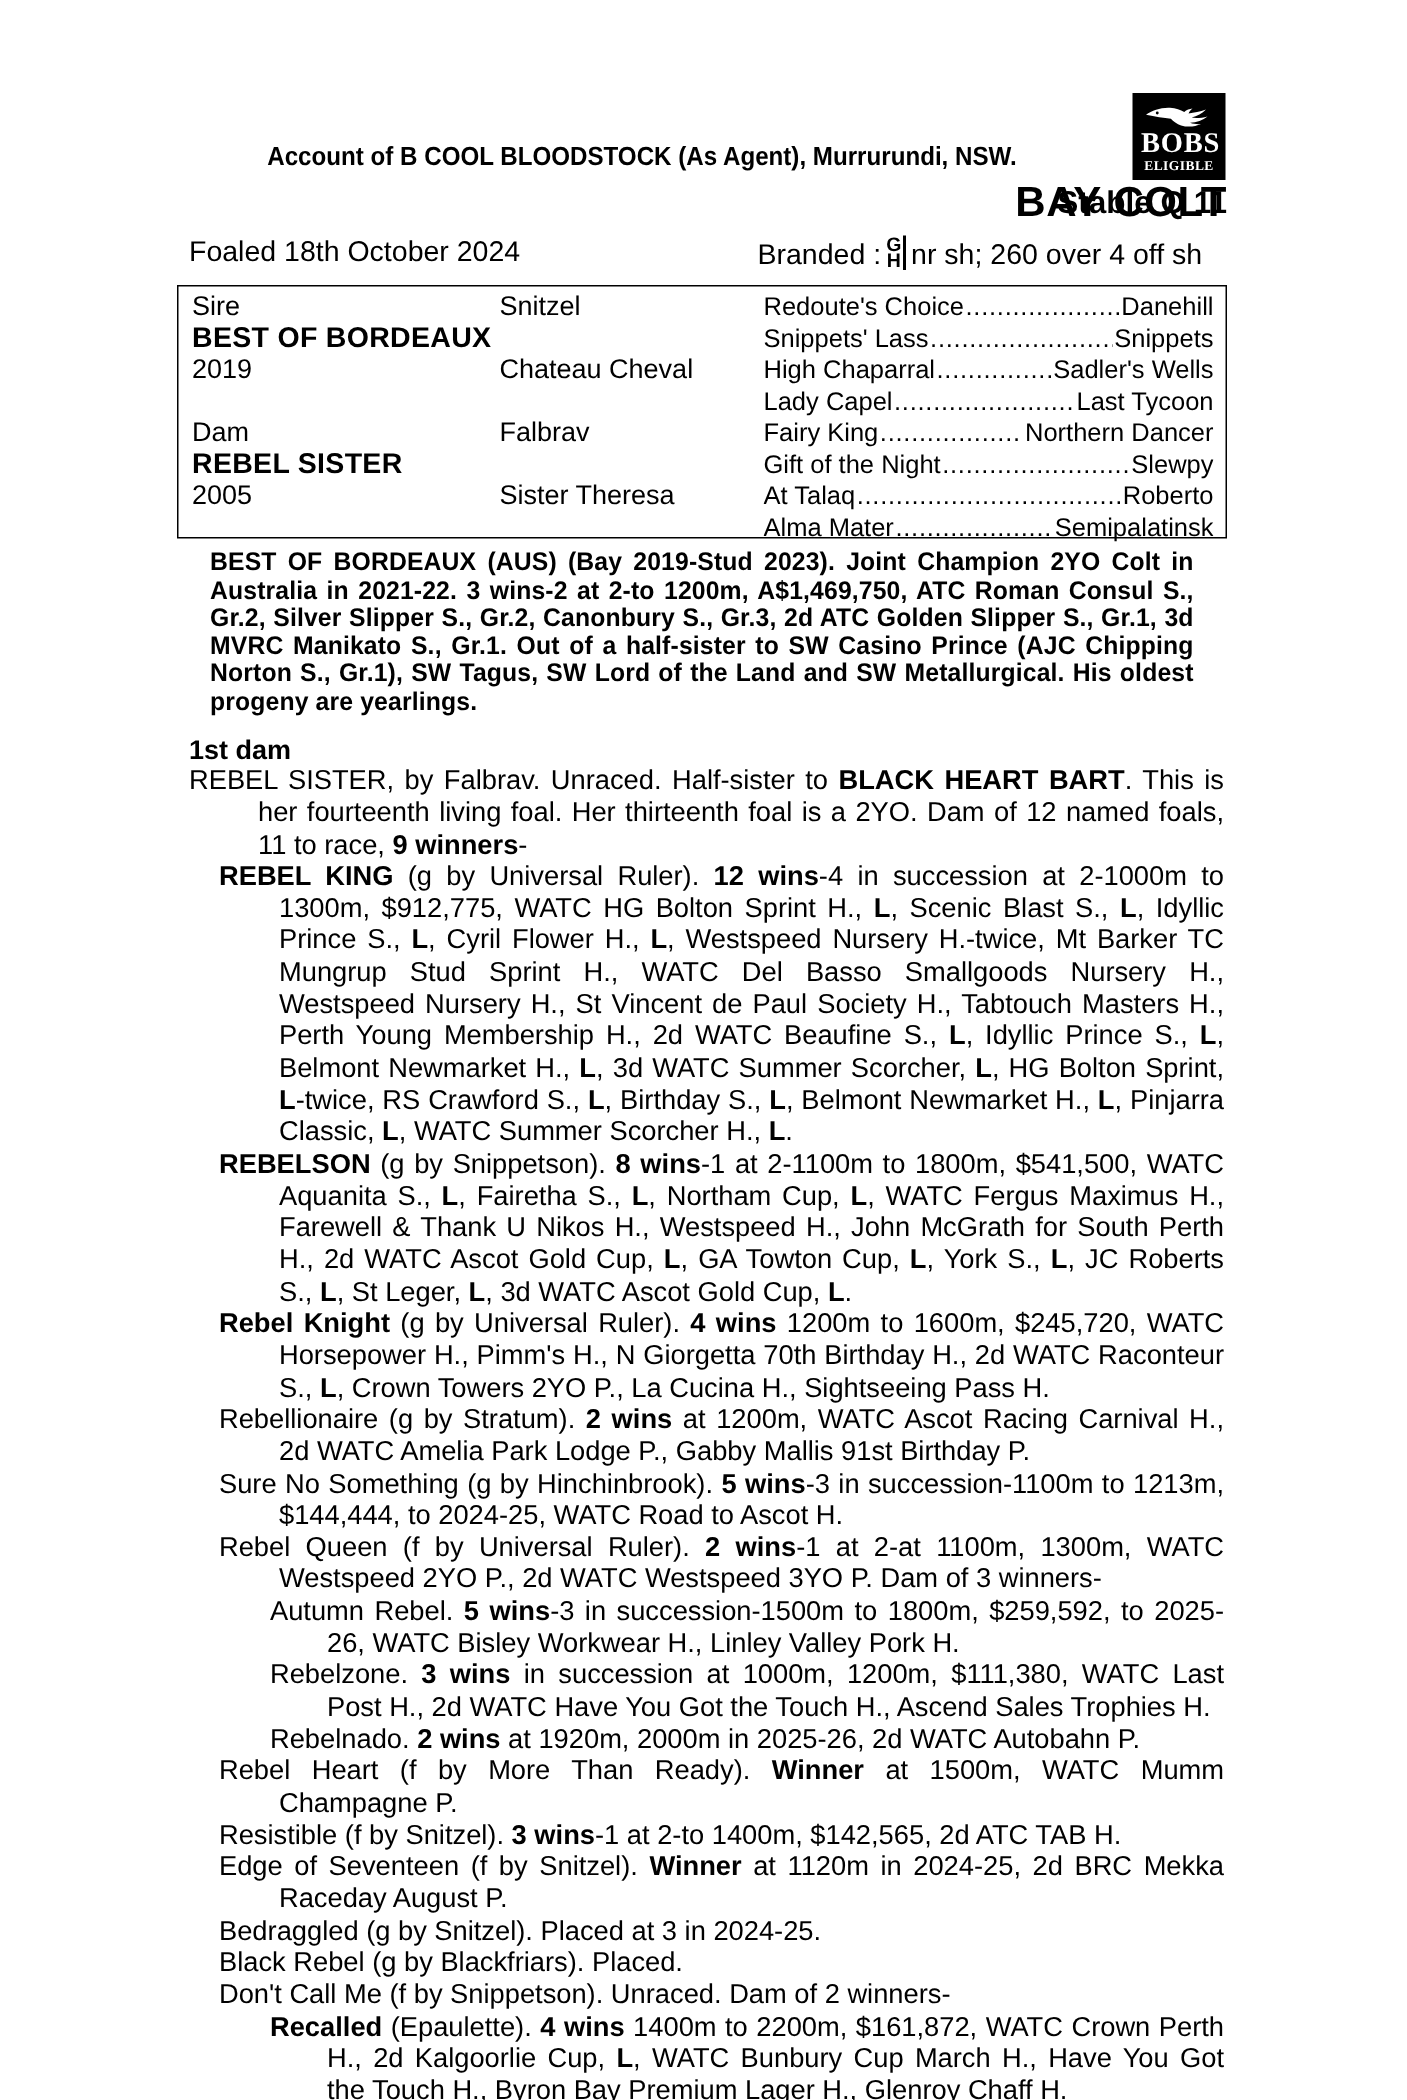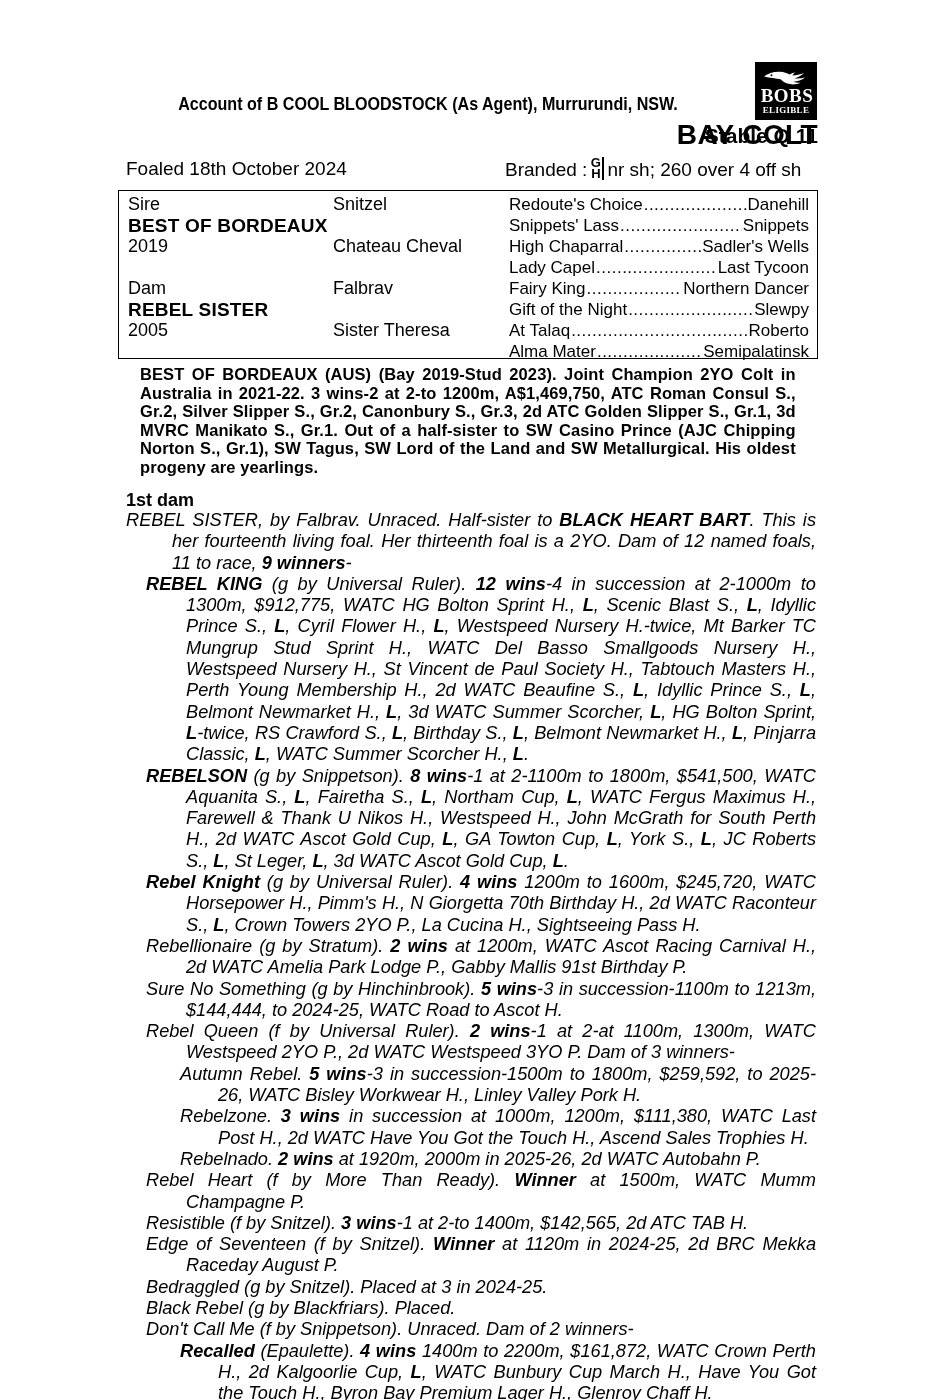--- a/index.html
+++ b/index.html
@@ -265,21 +265,20 @@
     top: 510px;
     width: 690px;
     font-size: 18.2px;
     line-height: 21.3px;
   }
   .entry {
     text-align: justify;
     text-align-last: left;
     margin: 0;
     padding: 0;
-    font-style: italic;
   }
   
   .lvl0 { margin-left: 0px;  text-indent: 0px; }
   .lvl0.hang { padding-left: 46px; text-indent: -46px; }
   .lvl1 { padding-left: 60px; text-indent: -40px; }
   .lvl2 { padding-left: 92px; text-indent: -38px; }
   b { font-weight: bold; }
   .lmark { font-weight: bold; }
 </style>
 </head>

